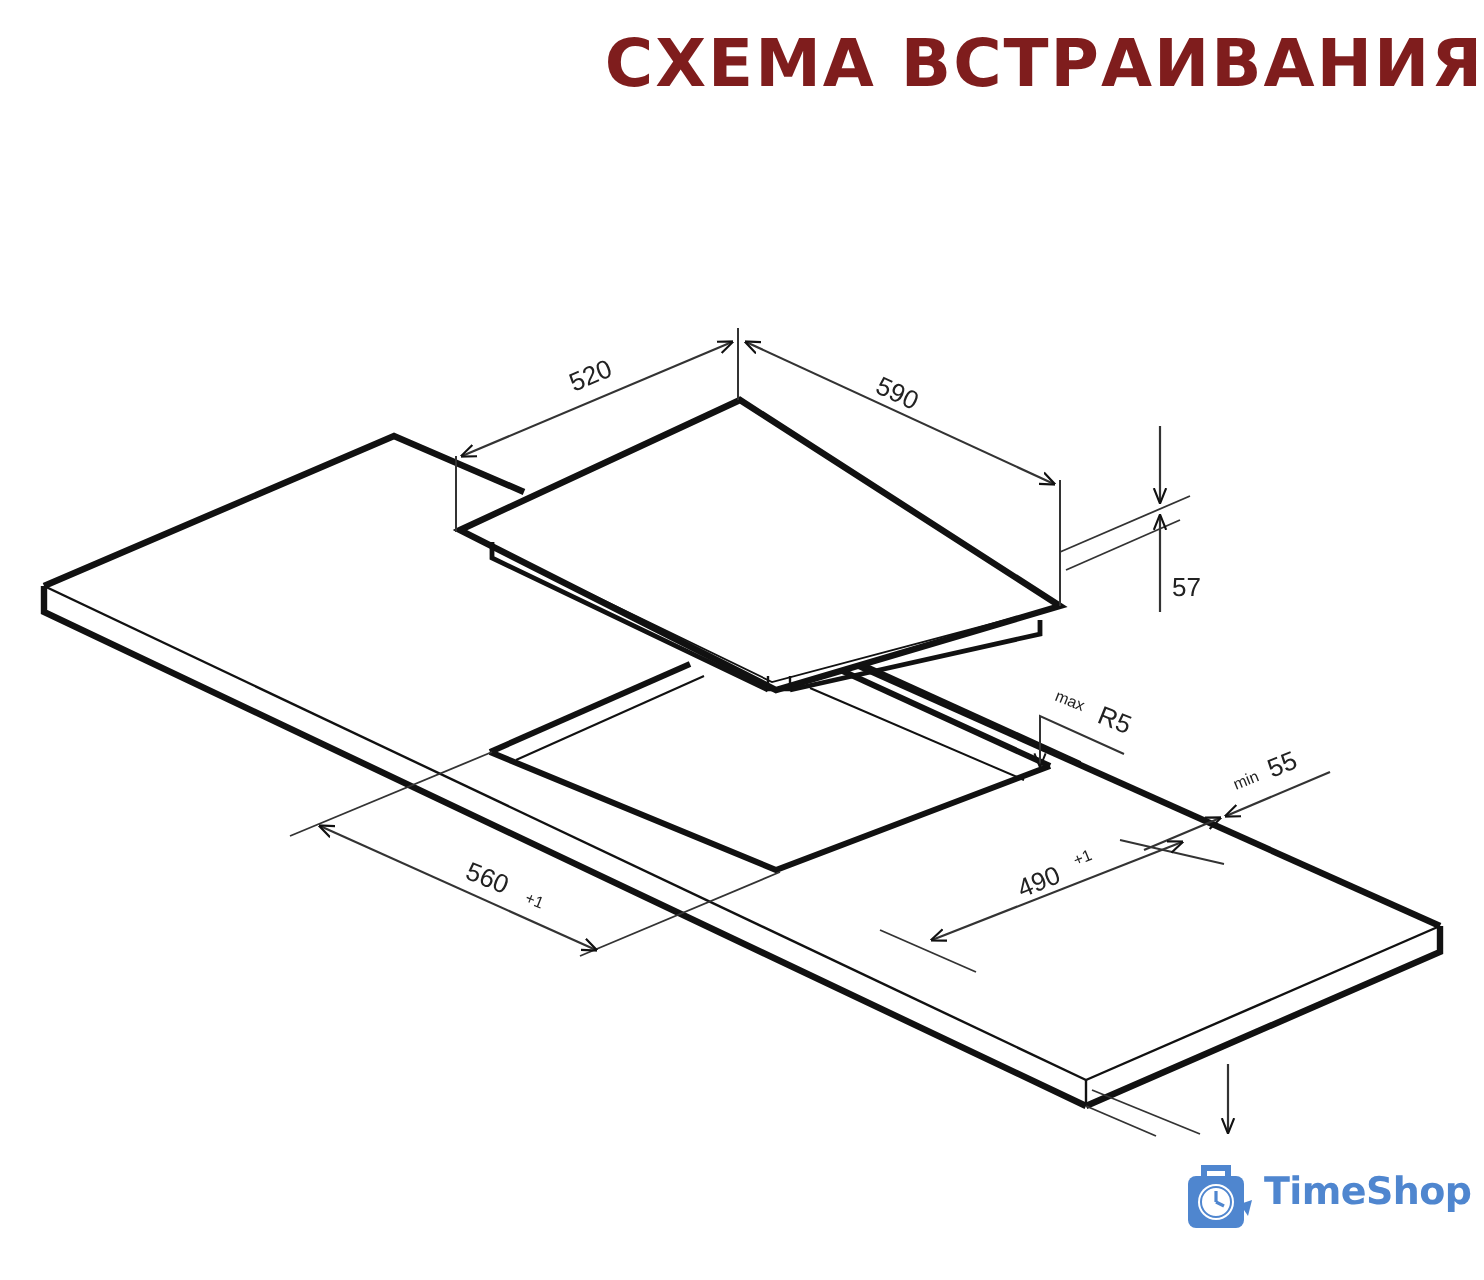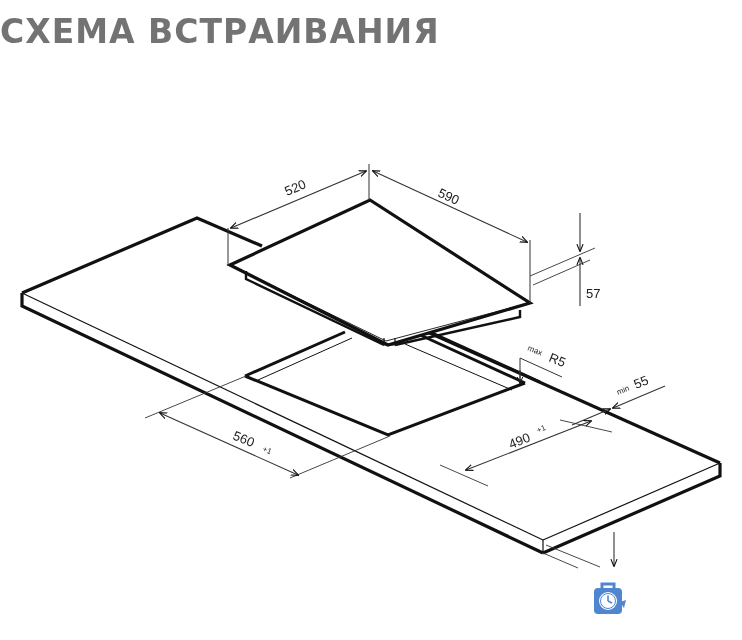--- a/index.html
+++ b/index.html
@@ -1,20 +1,20 @@
 <!DOCTYPE html>
 <html><head>
   <meta charset="utf-8">
   <style>
     html, body { margin: 0; padding: 0; background: #ffffff; }
     body { width: 742px; height: 640px; position: relative; overflow: hidden; font-family: "DejaVu Sans", sans-serif; }
     .title {
-      position: absolute; left: 0; top: 12px; width: 742px; text-align: left;
+      position: absolute; left: 0; top: 12px; width: 742px; text-align: right;
       font-family: "DejaVu Sans", sans-serif; font-weight: bold; font-size: 33px;
-      letter-spacing: 1px; color: #737373;
+      letter-spacing: 1px; color: #7f1d1d;
     }
     svg.diagram { position: absolute; left: 0; top: 0; }
     .dim { font-family: "Liberation Sans", sans-serif; font-size: 13px; fill: #222; }
     .dim-sm { font-family: "Liberation Sans", sans-serif; font-size: 8px; fill: #222; }
     .logo { position: absolute; left: 590px; top: 578px; width: 150px; height: 44px; }
     .logo-text {
       position: absolute; left: 42px; top: 7px;
       font-family: "DejaVu Sans", sans-serif; font-weight: bold; font-size: 19px; color: #4f86cf;
       letter-spacing: -0.3px;
     }
@@ -128,13 +128,14 @@
 <div class="logo">
   <svg width="40" height="40" viewBox="0 0 40 40" style="position:absolute;left:0;top:2px;">
     <rect x="4" y="8" width="28" height="26" rx="4" fill="#4f86cf"></rect>
     <path d="M12,8 L12,4 L24,4 L24,8" stroke="#4f86cf" stroke-width="3" fill="none"></path>
     <circle cx="18" cy="21" r="9" fill="#fff"></circle>
     <circle cx="18" cy="21" r="7.5" fill="none" stroke="#4f86cf" stroke-width="1"></circle>
     <line x1="18" y1="21" x2="18" y2="15.5" stroke="#4f86cf" stroke-width="1.6"></line>
     <line x1="18" y1="21" x2="22" y2="23" stroke="#4f86cf" stroke-width="1.6"></line>
     <path d="M30,22 L36,20 L34,28 Z" fill="#4f86cf"></path>
   </svg>
+  <span class="logo-text">TimeShop</span>
 </div>
 
 </body></html>

